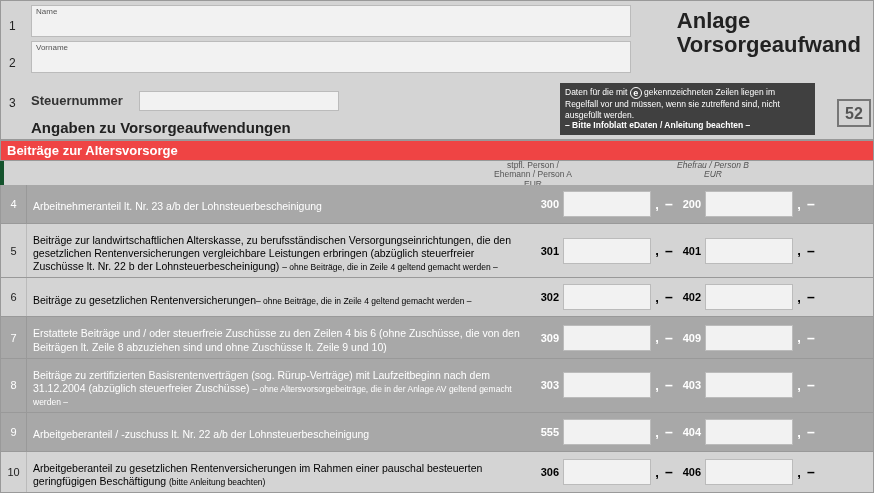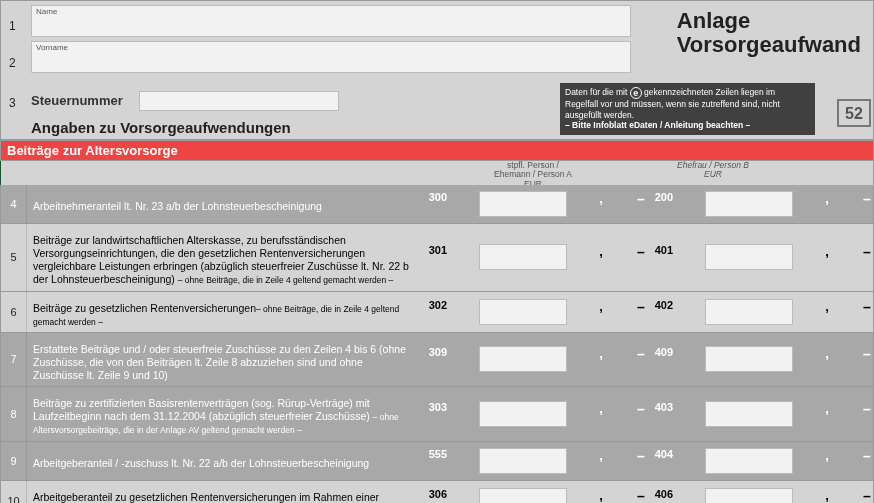--- a/index.html
+++ b/index.html
@@ -21,27 +21,27 @@
   .page-no { position: absolute; right: 2px; top: 98px; width: 34px; height: 28px; border: 2px solid #777; background: #d4d4d4; text-align: center; line-height: 26px; font-size: 16px; font-weight: bold; color: #555; }
   .section-bar { background: #ef4444; color: #fff; font-size: 13px; font-weight: bold; padding: 2px 6px; border: 1px solid #999; position: relative; }
   .rows { }
   .r { border: 1px solid #999; border-top: none; position: relative; min-height: 39px; display: flex; align-items: stretch; }
   .r.shade { background: #a8a8a8; color: #fff; }
   .r .num { width: 26px; flex: 0 0 26px; display: flex; align-items: center; justify-content: center; font-size: 11px; background: #d4d4d4; color: #222; border-right: 1px solid #bbb; }
   .r.shade .num { background: #a8a8a8; color: #fff; border-right: 1px solid #999; }
   .r .desc { flex: 1; padding: 4px 6px; font-size: 10.5px; line-height: 1.25; display: flex; align-items: center; margin-top: 6px; }
   .r .desc .small { font-size: 8.5px; }
   .r .cells { flex: 0 0 340px; display: flex; align-items: center; position: relative; }
-  .cell { display: flex; align-items: flex-start; gap: 28px; }
+  .cell { display: flex; align-items: center; }
   .code { width: 30px; text-align: right; font-size: 11px; font-weight: bold; padding-right: 4px; }
   .r.shade .code { color: #fff; }
   .val { width: 88px; height: 26px; background: #f2f2f2; border: 1px solid #bbb; }
   .comma { width: 12px; text-align: center; font-size: 13px; font-weight: bold; }
   .dash { width: 12px; text-align: center; font-size: 14px; font-weight: bold; }
-  .colhead-wrap { position: relative; height: 24px; border-left: 1px solid #14532d; border-right: 1px solid #999; background: #d4d4d4; }
+  .colhead-wrap { position: relative; height: 24px; border-left: 4px solid #14532d; border-right: 1px solid #999; background: #d4d4d4; }
   .colhead-wrap .ch { position: absolute; font-size: 8.5px; color: #555; text-align: center; line-height: 1.1; }
   .colhead-wrap .ch1 { right: 290px; width: 100px; }
   .colhead-wrap .ch2 { right: 100px; width: 120px; font-style: italic; }
 </style>
 </head>
 <body>
 
 <div class="page">
 
   <div class="top-block">

